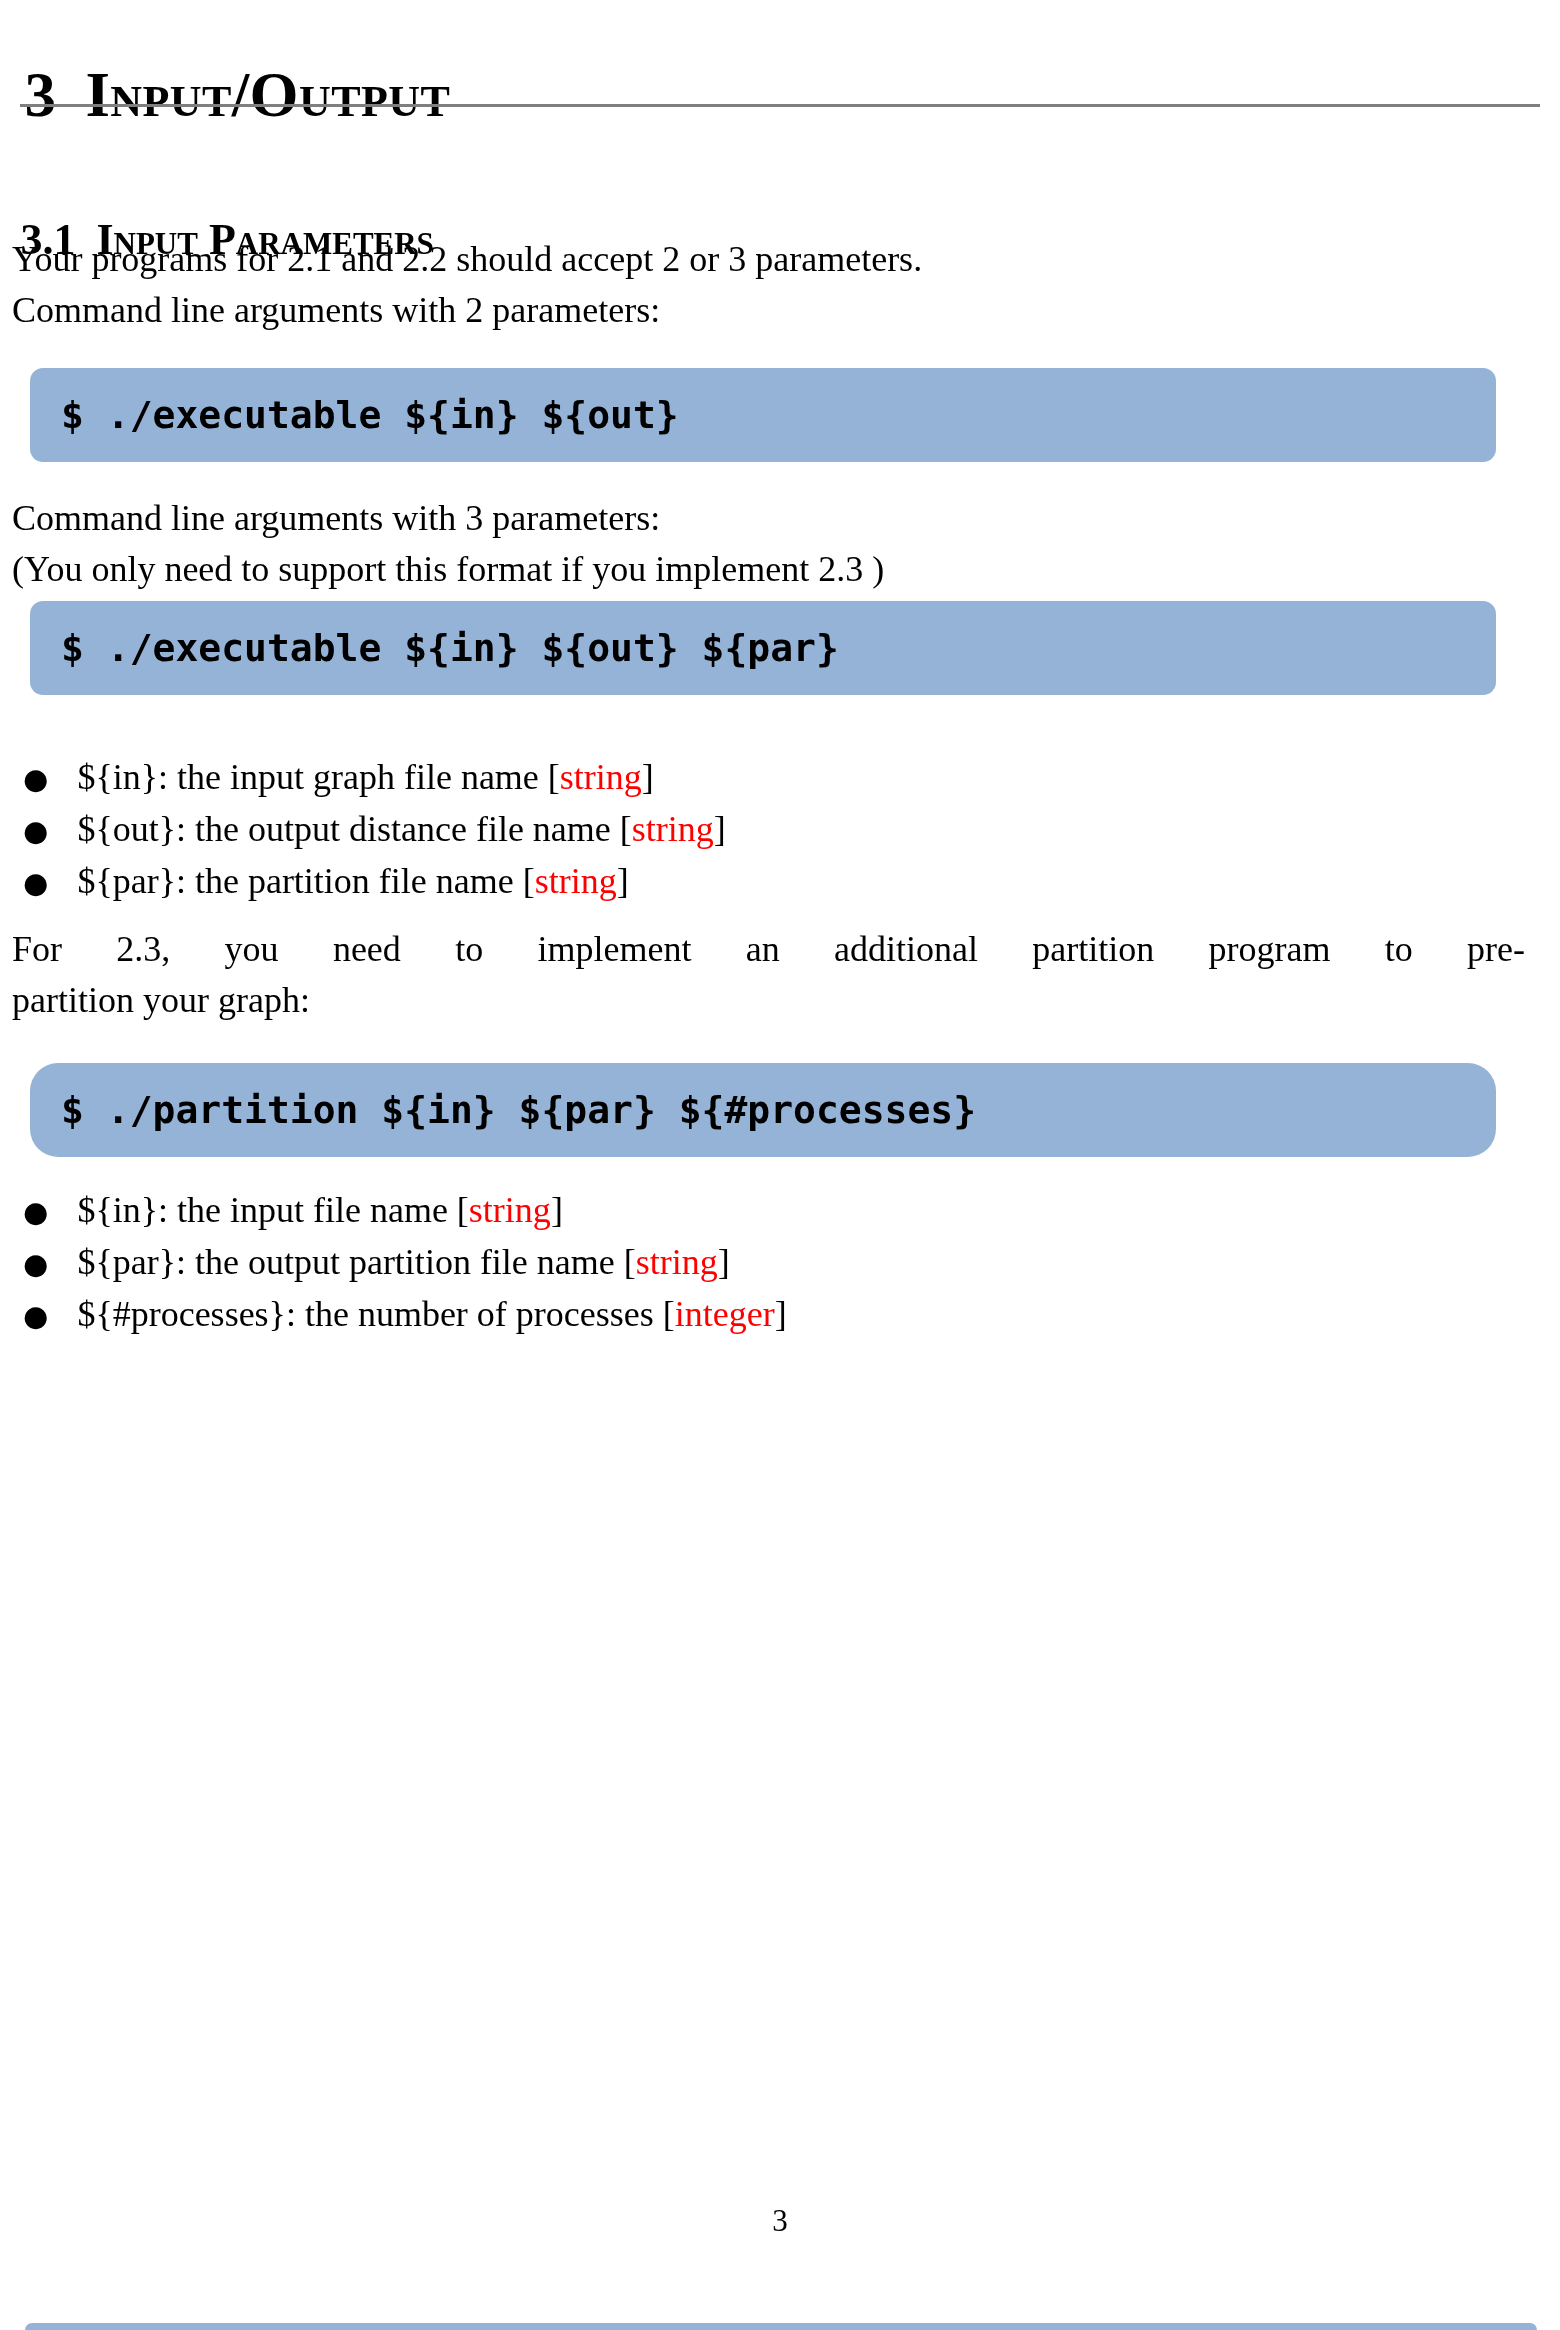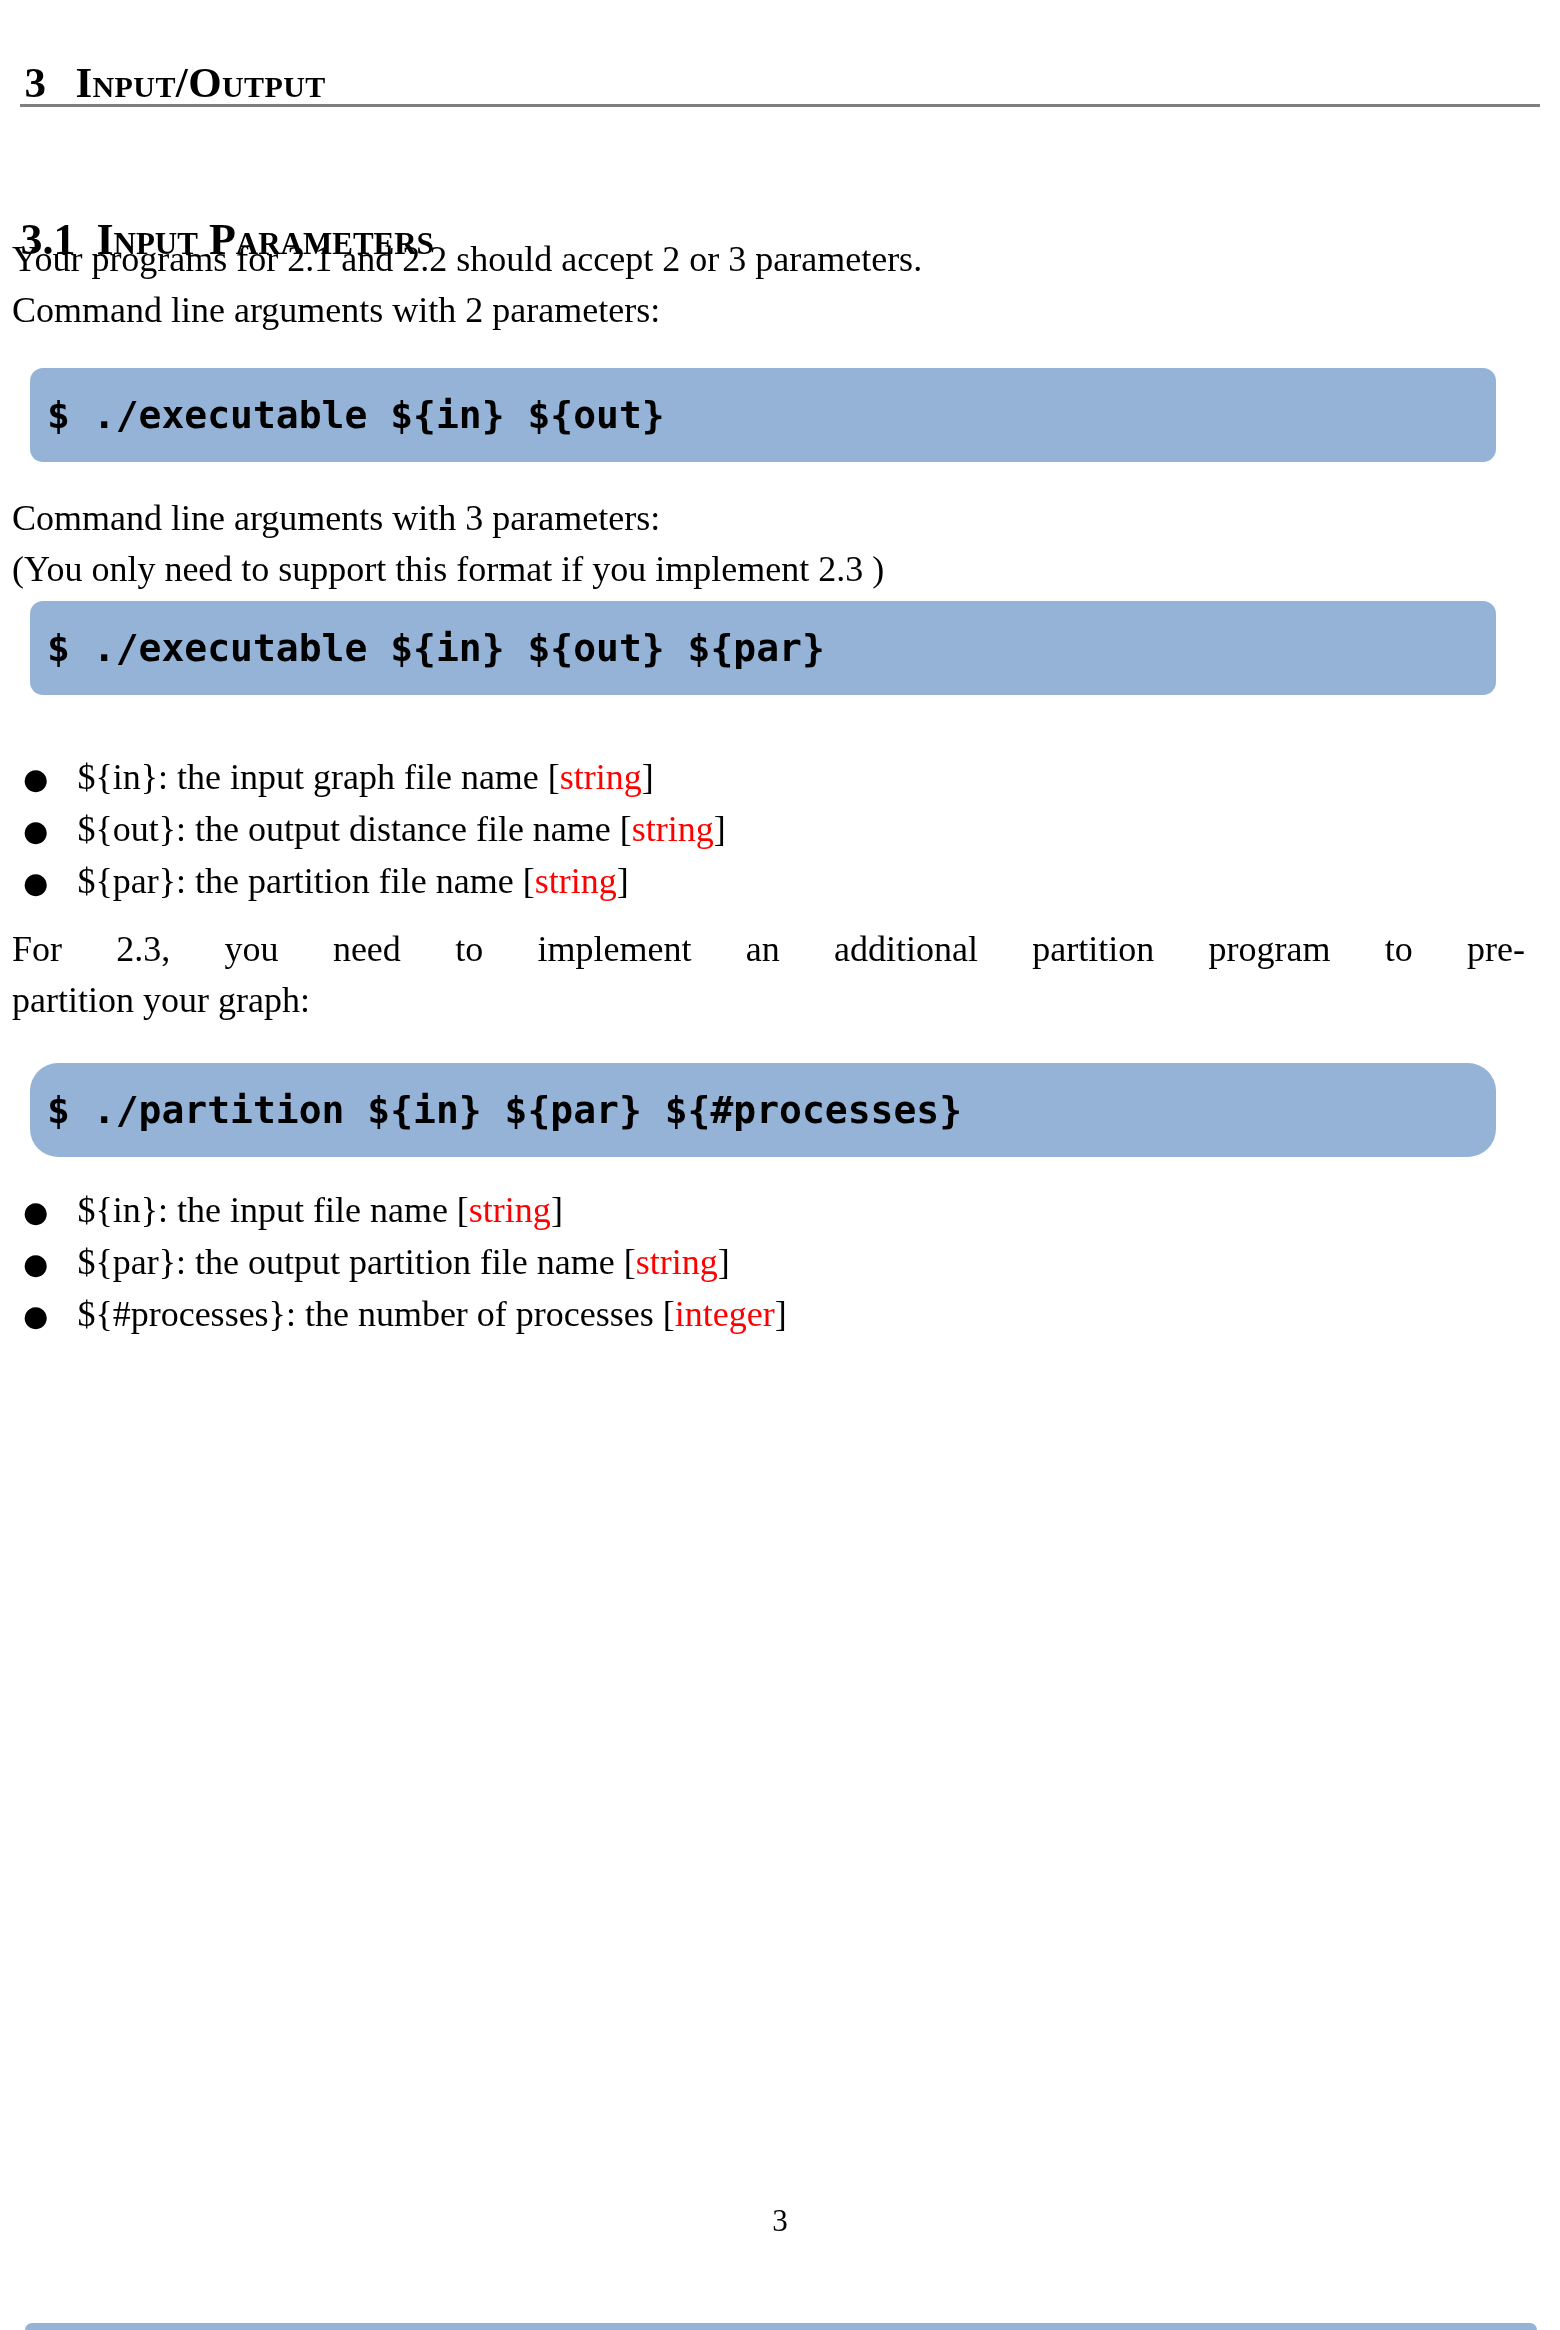--- a/index.html
+++ b/index.html
@@ -8,21 +8,21 @@
     width:1560px; height:2330px;
     background:#ffffff;
     overflow:hidden;
     font-family:"Liberation Serif", serif;
     color:#000000;
   }
   .sc { font-variant: small-caps; }
 
   .doc-title {
     position:absolute; left:24.5px; top:21px;
-    font-size:43px; font-weight:bold; line-height:65px;
+    font-size:63px; font-weight:bold; line-height:65px;
     letter-spacing:0.4px;
     white-space:nowrap;
   }
   .doc-title .num { display:inline-block; margin-right:29px; }
 
   .divider {
     position:absolute; left:20.4px; top:104px;
     width:1520px; height:2.5px; background:#7f7f7f;
   }
 
@@ -40,21 +40,21 @@
   #para-intro   { top:234px; }
   #para-three   { top:493px; }
   #para-part    { top:924px; }
   .justify-line { text-align:justify; text-align-last:justify; }
 
   .codeblock {
     position:absolute; left:30px; width:1466px; height:94px;
     background:#95B3D7;
     border-radius:13px;
     display:flex; align-items:center;
-    padding-left:17px; box-sizing:border-box;
+    padding-left:31px; box-sizing:border-box;
     font-family:"DejaVu Sans Mono", monospace;
     font-weight:bold; font-size:38px;
     white-space:pre;
   }
   #code-two   { top:368px; }
   #code-three { top:601px; }
   #code-part  { top:1063px;border-radius:28px; }
 
   .bullet-list {
     position:absolute; left:20.4px; width:1513px;

